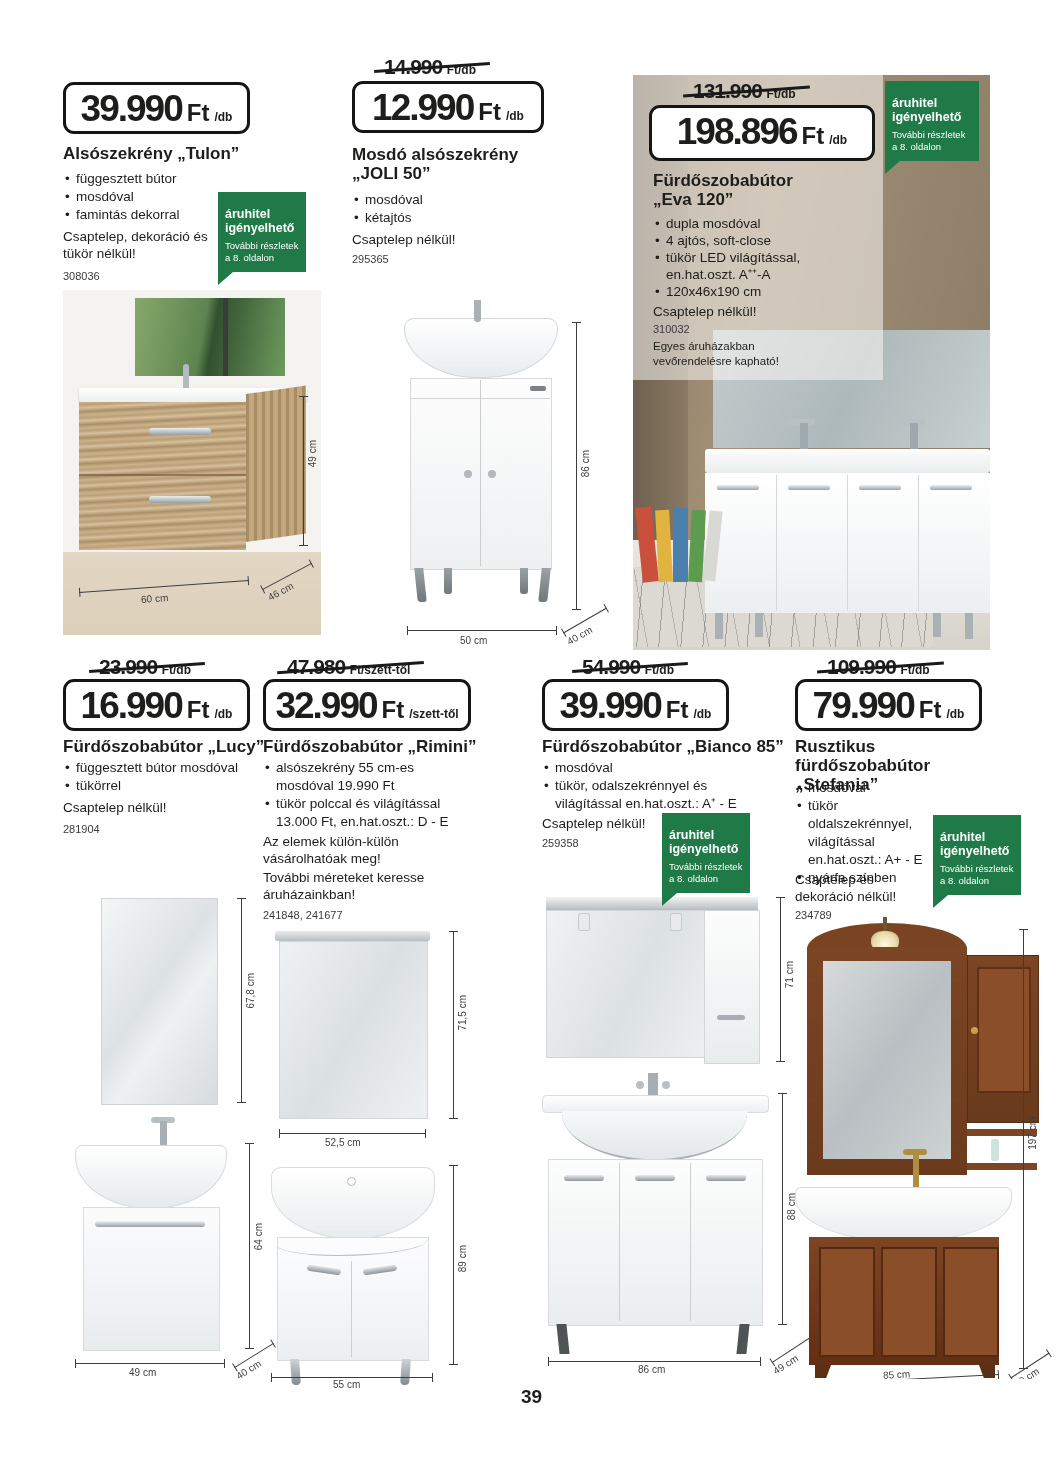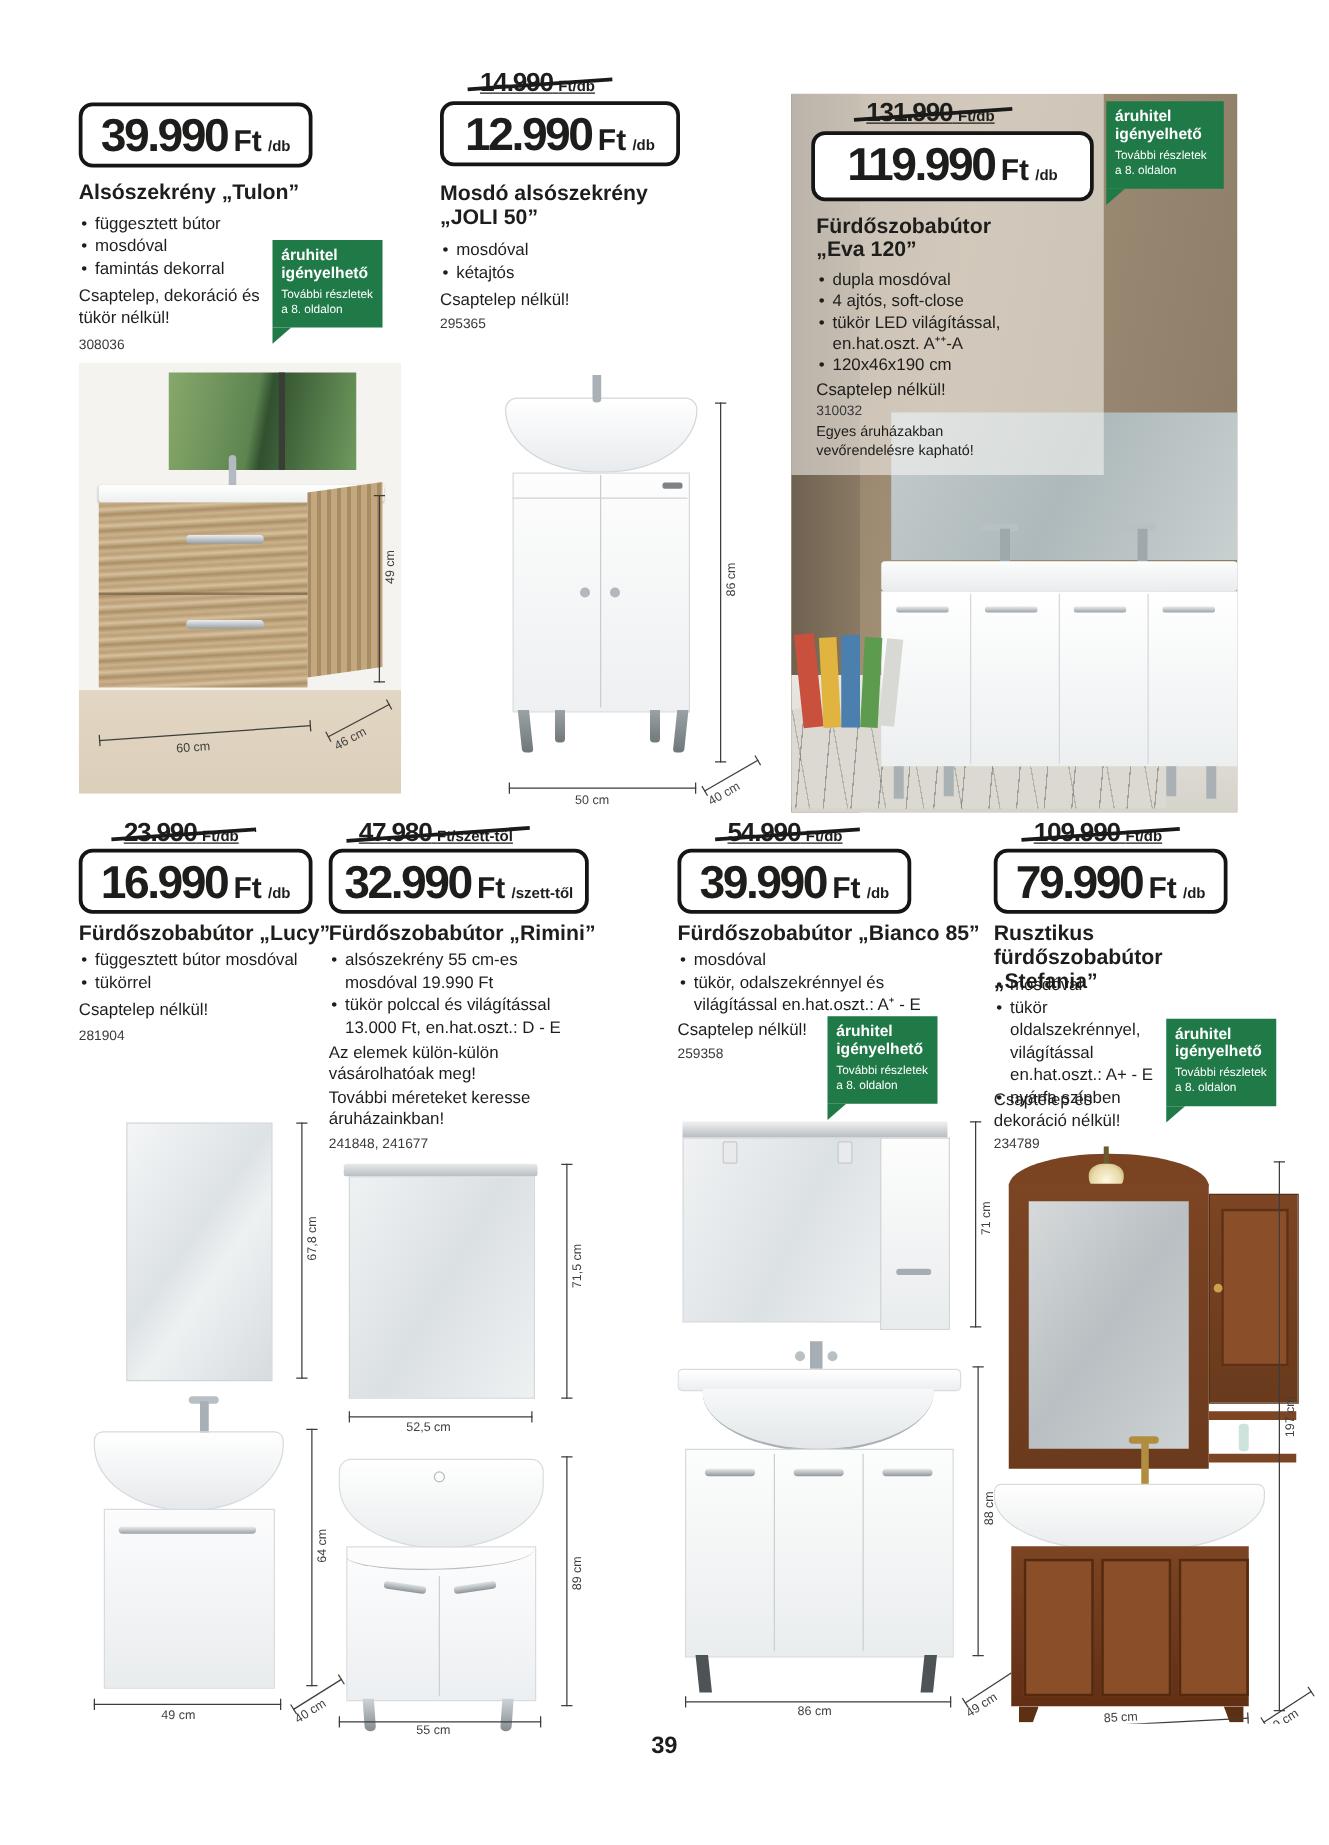--- a/index.html
+++ b/index.html
@@ -5,33 +5,33 @@
   html,body{margin:0;padding:0;background:#fff;}
   .page{position:relative;width:1063px;height:1476px;background:#fff;overflow:hidden;
         font-family:"Liberation Sans",sans-serif;color:#1d1d1b;}
   .card{position:absolute;}
   .pricebox{position:absolute;background:#fff;border:3px solid #151515;border-radius:11px;
             display:flex;align-items:baseline;justify-content:center;gap:5px;
             padding:1px 6px;box-sizing:border-box;height:52px;}
   .p-num{font-weight:bold;font-size:37px;letter-spacing:-2px;line-height:46px;}
   .p-ft{font-weight:bold;font-size:24px;}
   .p-per{font-weight:bold;font-size:12px;}
-  .oldprice{position:absolute;font-weight:bold;white-space:nowrap;text-decoration:underline;}
+  .oldprice{position:absolute;font-weight:bold;white-space:nowrap;}
   .op-num{font-size:21px;letter-spacing:-1px;}
   .op-unit{font-size:12px;}
   .oldprice::after{content:"";position:absolute;left:-10px;right:-14px;top:46%;
                    border-top:3px solid #1a1a1a;transform:rotate(-4deg);}
   .title{position:absolute;font-size:17px;font-weight:bold;line-height:19px;margin:0;}
   .bullets{position:absolute;margin:0;padding:0;list-style:none;font-size:13.5px;line-height:18px;}
   .bullets li{position:relative;padding-left:13px;}
   .bullets li::before{content:"\2022";position:absolute;left:2px;}
   .note{position:absolute;font-size:13.5px;line-height:17px;}
   .sku{position:absolute;font-size:11px;color:#3a3a3a;}
   .avail{position:absolute;font-size:11.5px;line-height:15px;}
-  .badge{position:absolute;background:#1f7a47;color:#fff;width:74px;padding:6px 7px 9px;z-index:5;}
+  .badge{position:absolute;background:#1f7a47;color:#fff;width:74px;padding:16px 7px 9px;z-index:5;}
   .badge::after{content:"";position:absolute;left:0;bottom:-13px;
                 border-left:15px solid #1f7a47;border-bottom:13px solid transparent;}
   .badge-title{font-weight:bold;font-size:12.5px;line-height:13.5px;}
   .badge-sub{font-size:9.5px;line-height:11.5px;margin-top:5px;}
   .figure{position:absolute;overflow:hidden;}
   .shape{position:absolute;}
   .dimv{position:absolute;width:1px;background:#3d3d3d;}
   .dimv::before,.dimv::after{content:"";position:absolute;left:-4px;width:9px;height:1px;background:#3d3d3d;}
   .dimv::before{top:0}.dimv::after{bottom:0}
   .dimh{position:absolute;height:1px;background:#3d3d3d;}
@@ -153,21 +153,21 @@
       <div class="shape" style="left:40px;top:433px;width:15px;height:74px;background:#4a7fae;"></div>
       <div class="shape" style="left:57px;top:435px;width:14px;height:72px;background:#5d9b4e;transform:rotate(3deg);"></div>
       <div class="shape" style="left:73px;top:436px;width:13px;height:70px;background:#d8d8d4;transform:rotate(6deg);"></div>
       <div class="shape" style="left:0;top:0;width:250px;height:305px;background:rgba(250,248,244,.55);"></div>
     </div>
     <div class="oldprice" style="left:60px;top:4px;">
       <span class="op-num">131.990</span>
       <span class="op-unit">Ft/db</span>
     </div>
     <div class="pricebox" style="left:16px;top:30px;width:226px;height:56px;">
-      <span class="p-num">119.990</span>
+      <span class="p-num">198.896</span>
       <span class="p-ft">Ft</span>
       <span class="p-per">/db</span>
     </div>
     <h3 class="title" style="left:20px;top:96px;width:180px;">Fürdőszobabútor „Eva 120”</h3>
     <ul class="bullets" style="left:20px;top:140px;width:205px;line-height:17px;">
       <li>dupla mosdóval</li>
       <li>4 ajtós, soft-close</li>
       <li>tükör LED világítással, en.hat.oszt. A⁺⁺-A</li>
       <li>120x46x190 cm</li>
     </ul>

